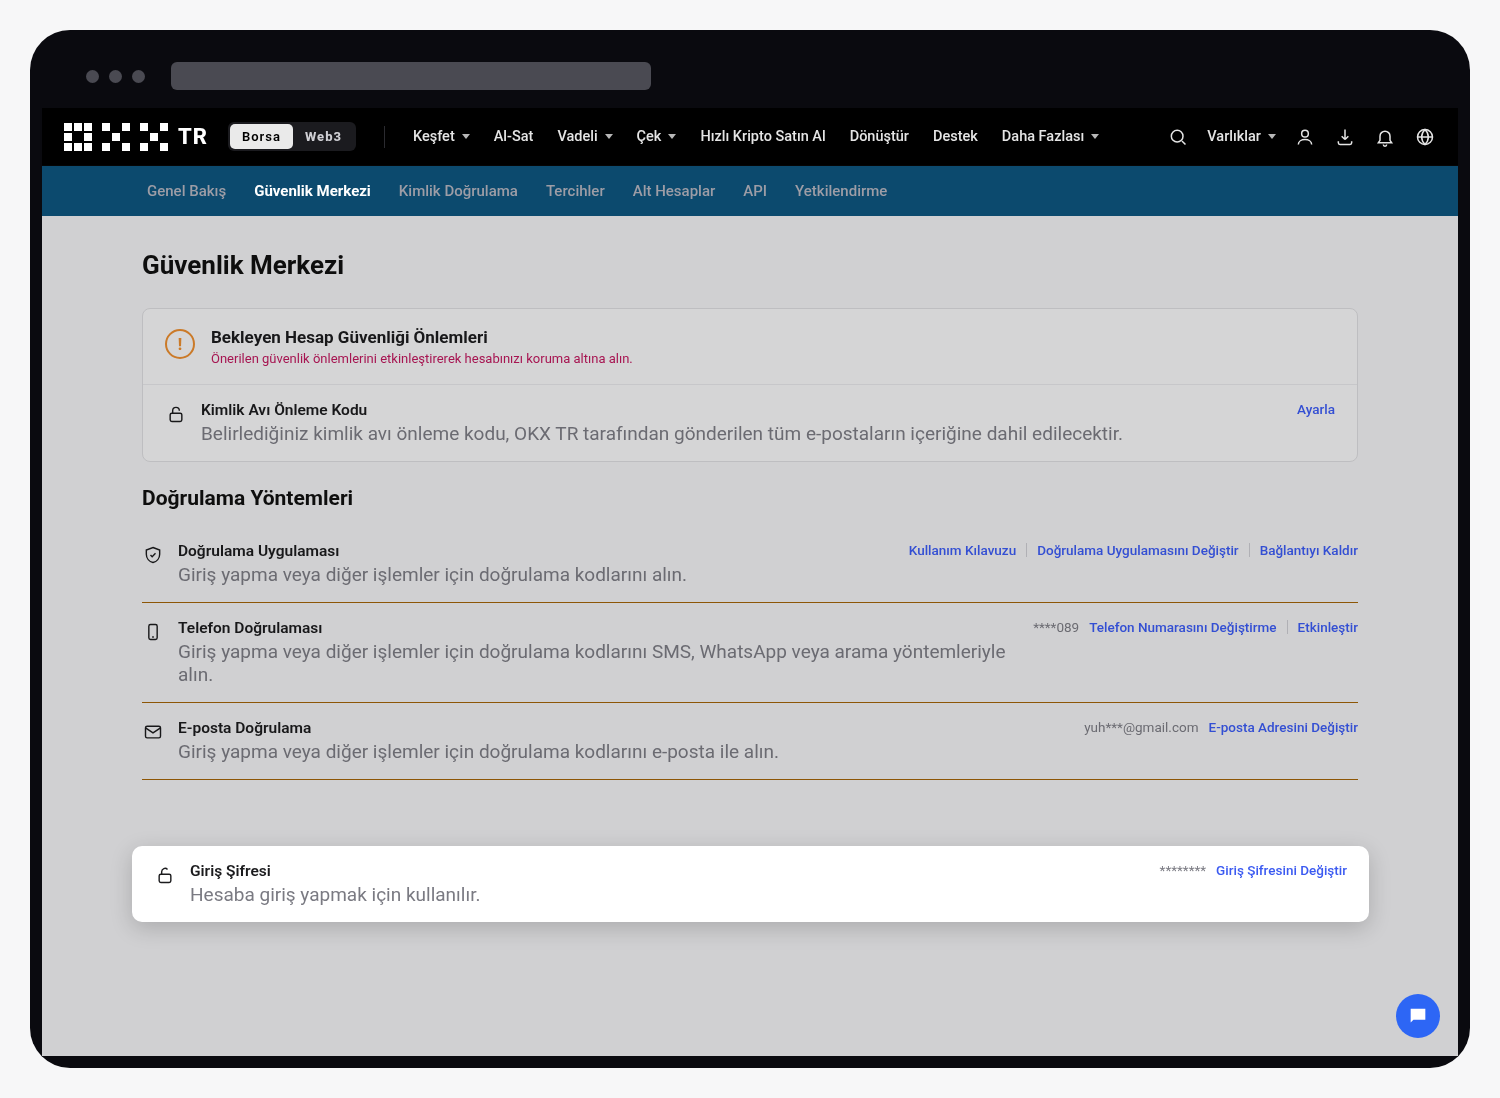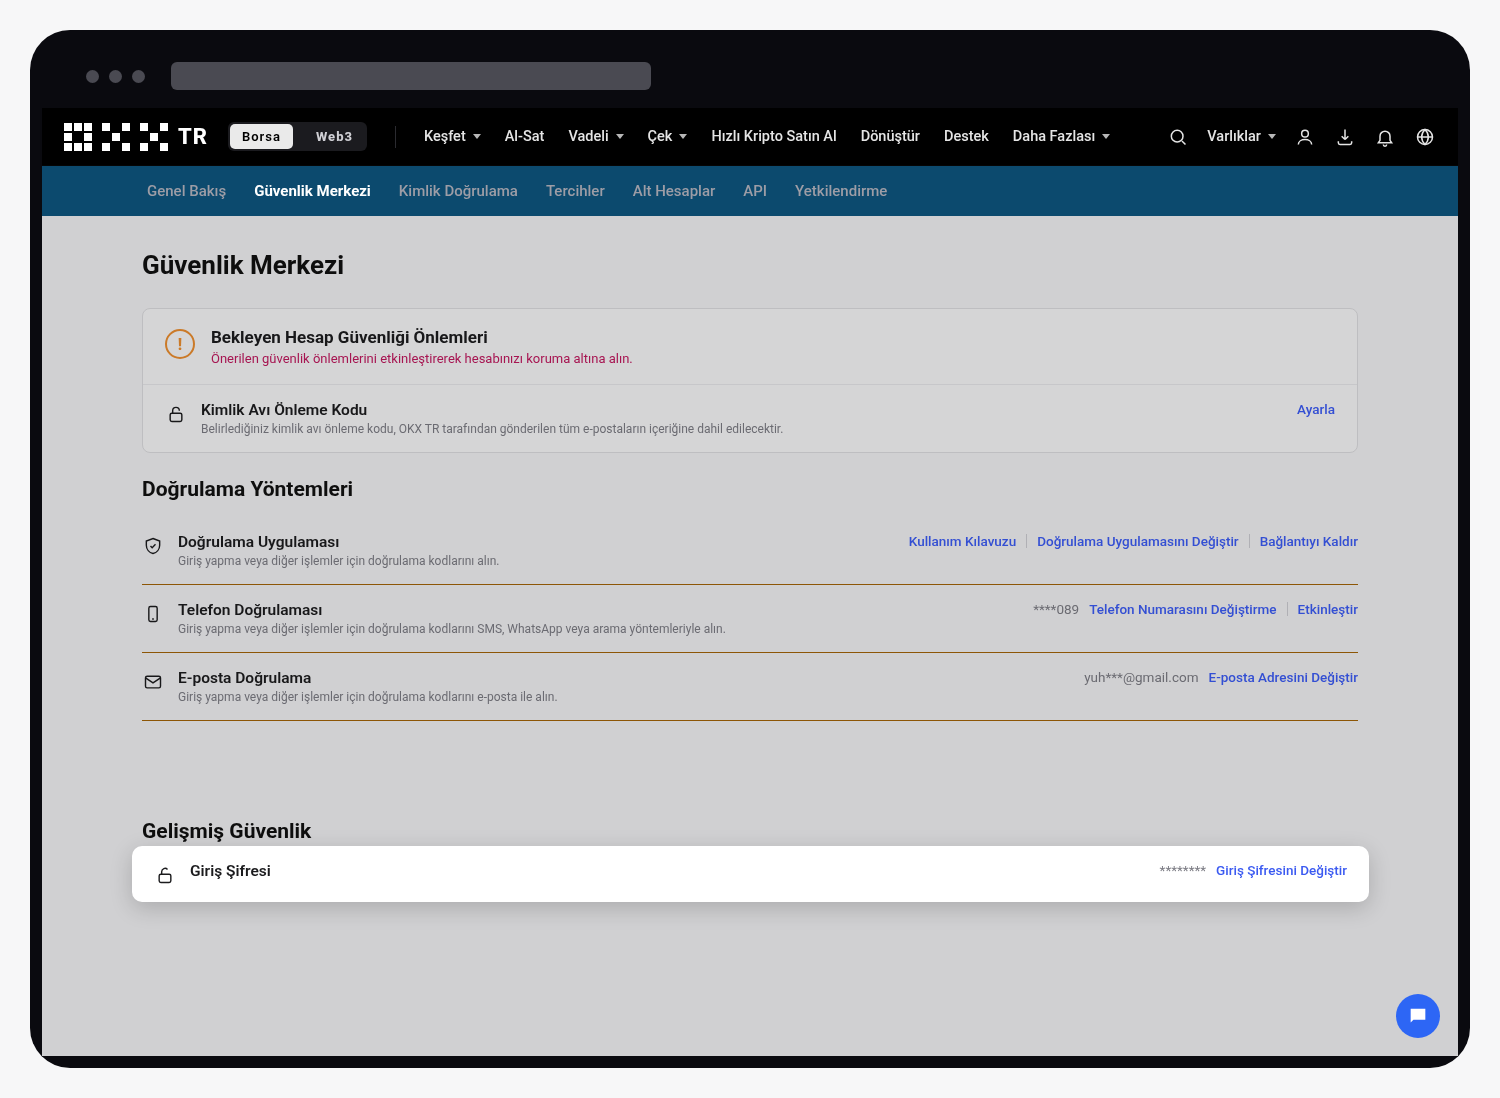--- a/index.html
+++ b/index.html
@@ -68,21 +68,20 @@
   }
   .logo .pix span { background: #fff; }
   .logo .pix .e { background: transparent; }
   .segmented {
     display: inline-flex;
     background: #1b1b1f;
     border-radius: 6px;
     padding: 2px;
     font-size: 13px;
     margin-left: 10px;
-    gap: 11px;
   }
   .seg {
     padding: 5px 12px;
     border-radius: 5px;
     color: #cfcfd4;
     cursor: pointer;
   }
   .seg.active {
     background: #eaeaea;
     color: #000;
@@ -172,21 +171,21 @@
   .alert-sub { font-size: 13px; color: #be185d; }
 
   .setting-row {
     display: flex; align-items: flex-start; padding: 16px 22px;
     gap: 14px;
   }
   .row-icon { width: 22px; height: 22px; display: inline-flex; align-items: center; justify-content: center; color: #1c1c1e; flex-shrink: 0; margin-top: 2px; }
   .row-icon svg { width: 20px; height: 20px; stroke: currentColor; fill: none; stroke-width: 1.7; }
   .row-main { flex: 1; }
   .row-title { font-size: 15.5px; font-weight: 600; color: #1c1c1e; margin-bottom: 3px; }
-  .row-sub { font-size: 12px; color: #7a7a82; }
+  .row-sub { font-size: 19px; color: #7a7a82; }
   .row-actions { display: flex; gap: 10px; align-items: center; font-size: 13.5px; white-space: nowrap; }
   .row-actions span.muted { color: #7a7a82; }
   .row-actions a { color: #3b5af1; text-decoration: none; cursor: pointer; font-weight: 500; }
   .row-actions .asep { width: 1px; height: 14px; background: #c9c9cf; }
 
   .section-title { font-size: 21px; font-weight: 700; color: #111; margin: 8px 0 16px 0; }
 
   .method-list {}
   .method-row {
     display: flex; align-items: flex-start; padding: 16px 0;
@@ -433,20 +432,21 @@
 
       <div class="highlight-card">
         <span class="row-icon">
           <svg viewBox="0 0 24 24">
               <rect x="5" y="11" width="14" height="10" rx="2"></rect>
               <path d="M8 11V8a4 4 0 017-2.6"></path>
             </svg>
         </span>
         <div class="row-main">
           <div class="row-title">Giriş Şifresi</div>
+          <div class="row-sub">Hesaba giriş yapmak için kullanılır.</div>
         </div>
         <div class="row-actions">
           <span class="muted">********</span>
           <a>Giriş Şifresini Değiştir</a>
         </div>
       </div>
 
       <div class="chat-fab">
         <svg viewBox="0 0 24 24">
             <path d="M4 4h16v12H7l-3 3V4z"></path>

